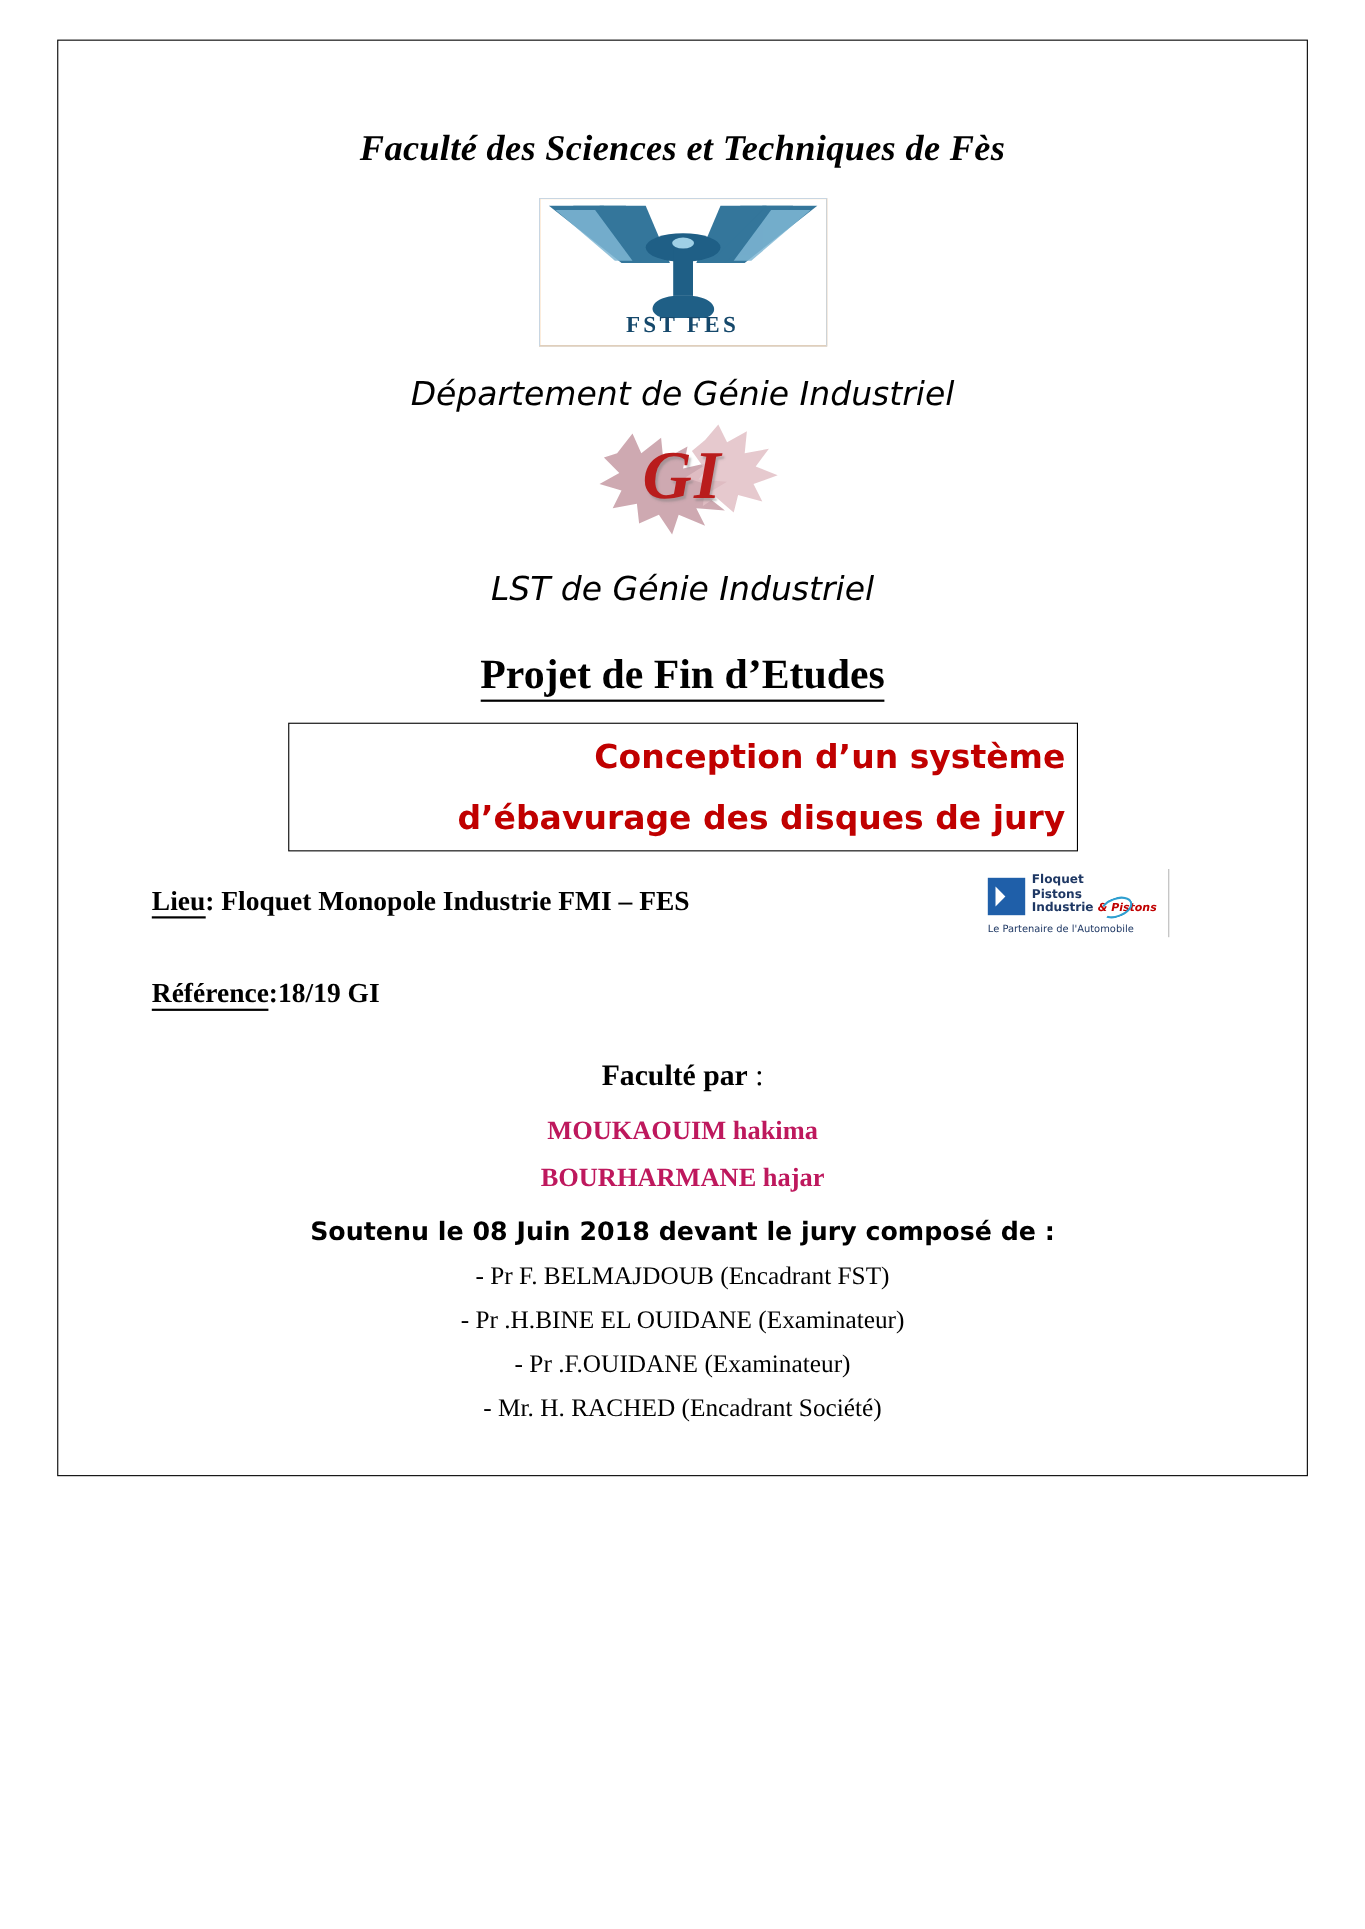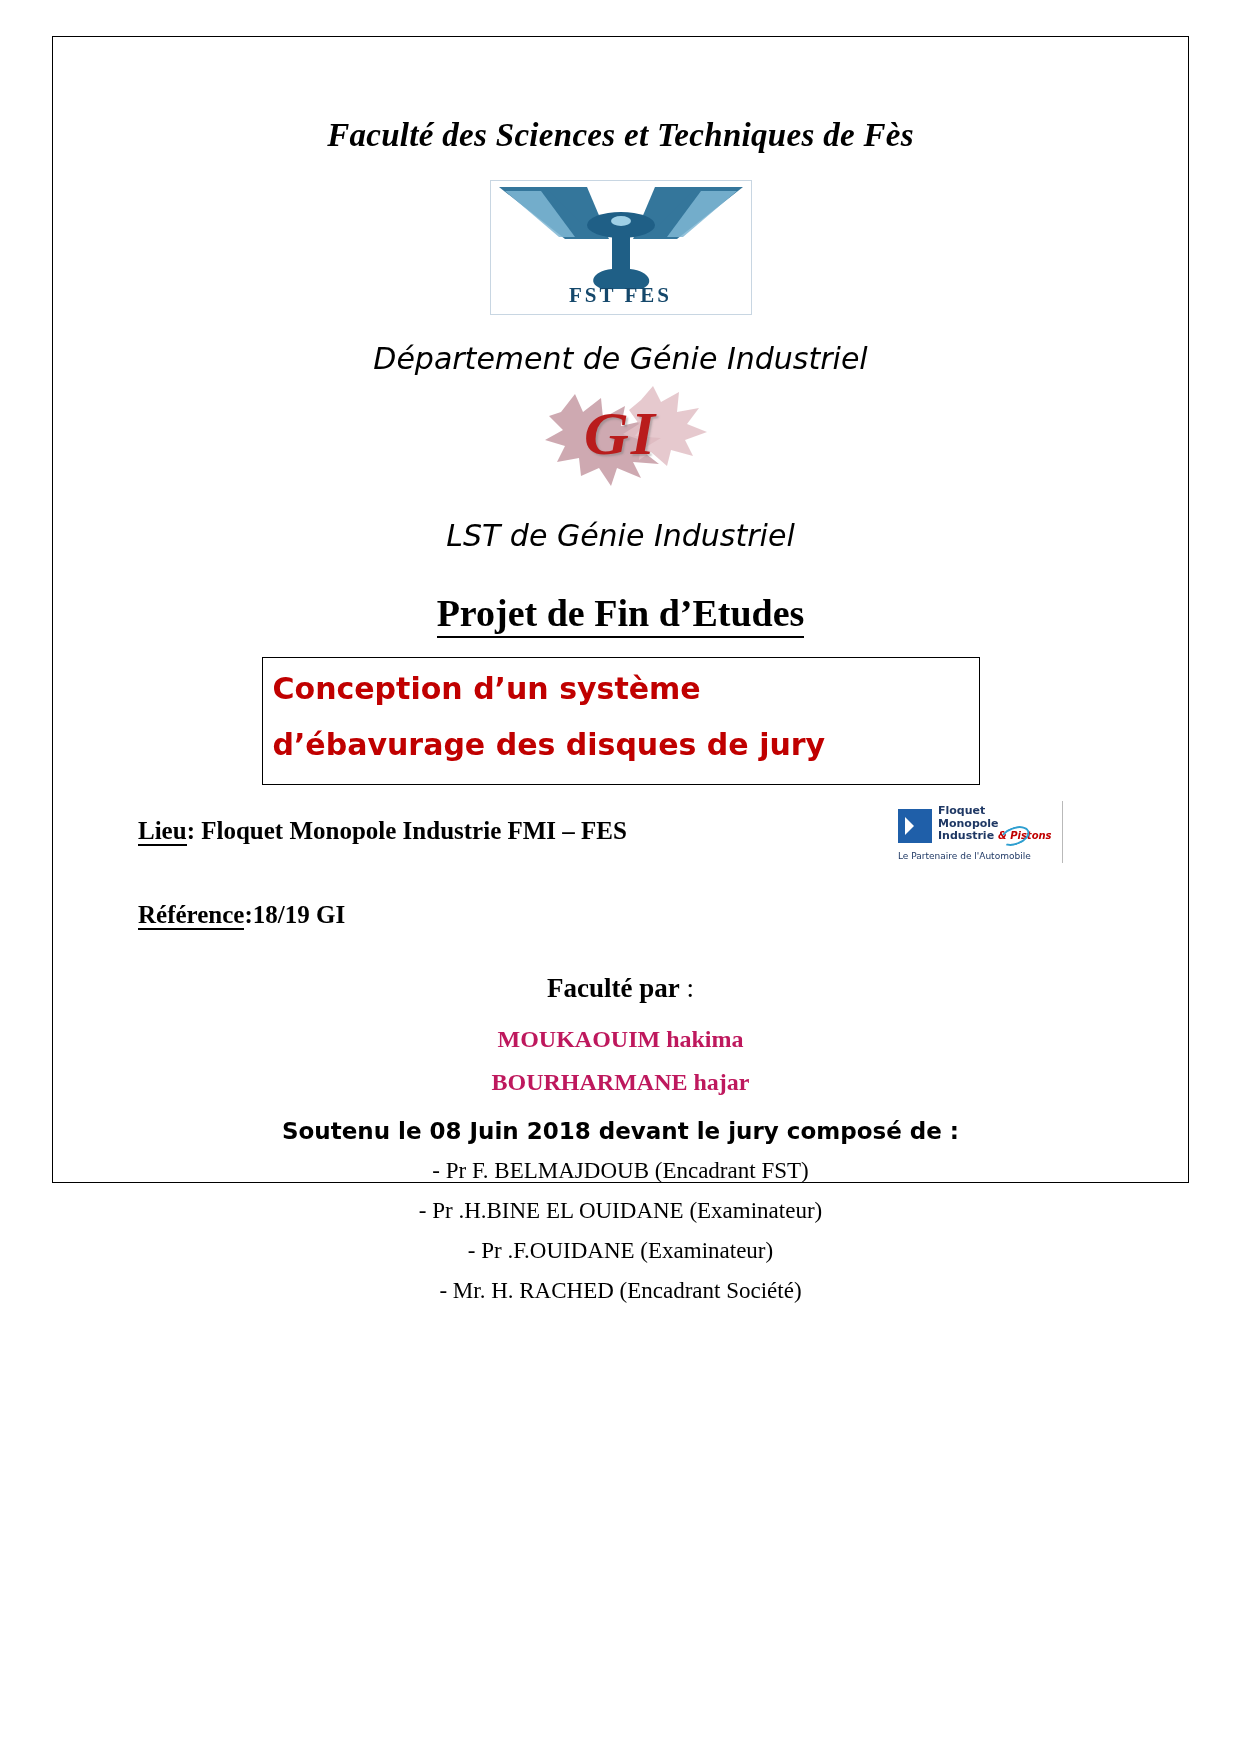--- a/index.html
+++ b/index.html
@@ -12,21 +12,21 @@
     height: 1754px;
     font-family: "Liberation Serif", serif;
     color: #000000;
     position: relative;
   }
   .page-frame {
     position: absolute;
     left: 52px;
     top: 36px;
     width: 1137px;
-    height: 1147px;
+    height: 1306px;
     border: 1px solid #000000;
     box-sizing: border-box;
   }
   .content {
     position: absolute;
     left: 0;
     top: 0;
     width: 100%;
     height: 100%;
     box-sizing: border-box;
@@ -125,22 +125,22 @@
   .pfe-title span {
     border-bottom: 2px solid #000;
     padding-bottom: 2px;
   }
 
   .subject-box {
     margin: 22px auto 0 auto;
     width: 718px;
     border: 1px solid #000;
     box-sizing: border-box;
-    padding: 16px 10px 24px 10px;
-    text-align: left;
+    padding: 16px 10px 13px 10px;
+    text-align: right;
   }
   .subject-line {
     font-family: "DejaVu Sans", sans-serif;
     font-weight: bold;
     font-size: 30px;
     color: #c00000;
     line-height: 1.0;
   }
   .subject-line + .subject-line {
     margin-top: 26px;
@@ -336,21 +336,21 @@
     </div>
 
     <div class="lieu-row">
       <div class="lieu-text"><span class="underline">Lieu</span><span>: Floquet Monopole Industrie  FMI – FES</span></div>
 
       <div class="fmi-logo">
         <div class="fmi-inner">
           <div class="fmi-sq"></div>
           <div class="fmi-name">
             <span>Floquet</span><br>
-            <span>Monopole</span><br>
+            <span>Pistons</span><br>
             <span>Industrie</span>
             <span class="ital">&amp; Pistons</span>
           </div>
           <div class="fmi-swoosh"></div>
           <div class="fmi-tag">Le Partenaire de l'Automobile</div>
         </div>
       </div>
     </div>
 
     <div class="ref-text"><span class="underline">Référence</span><span>:18/19 GI</span></div>

